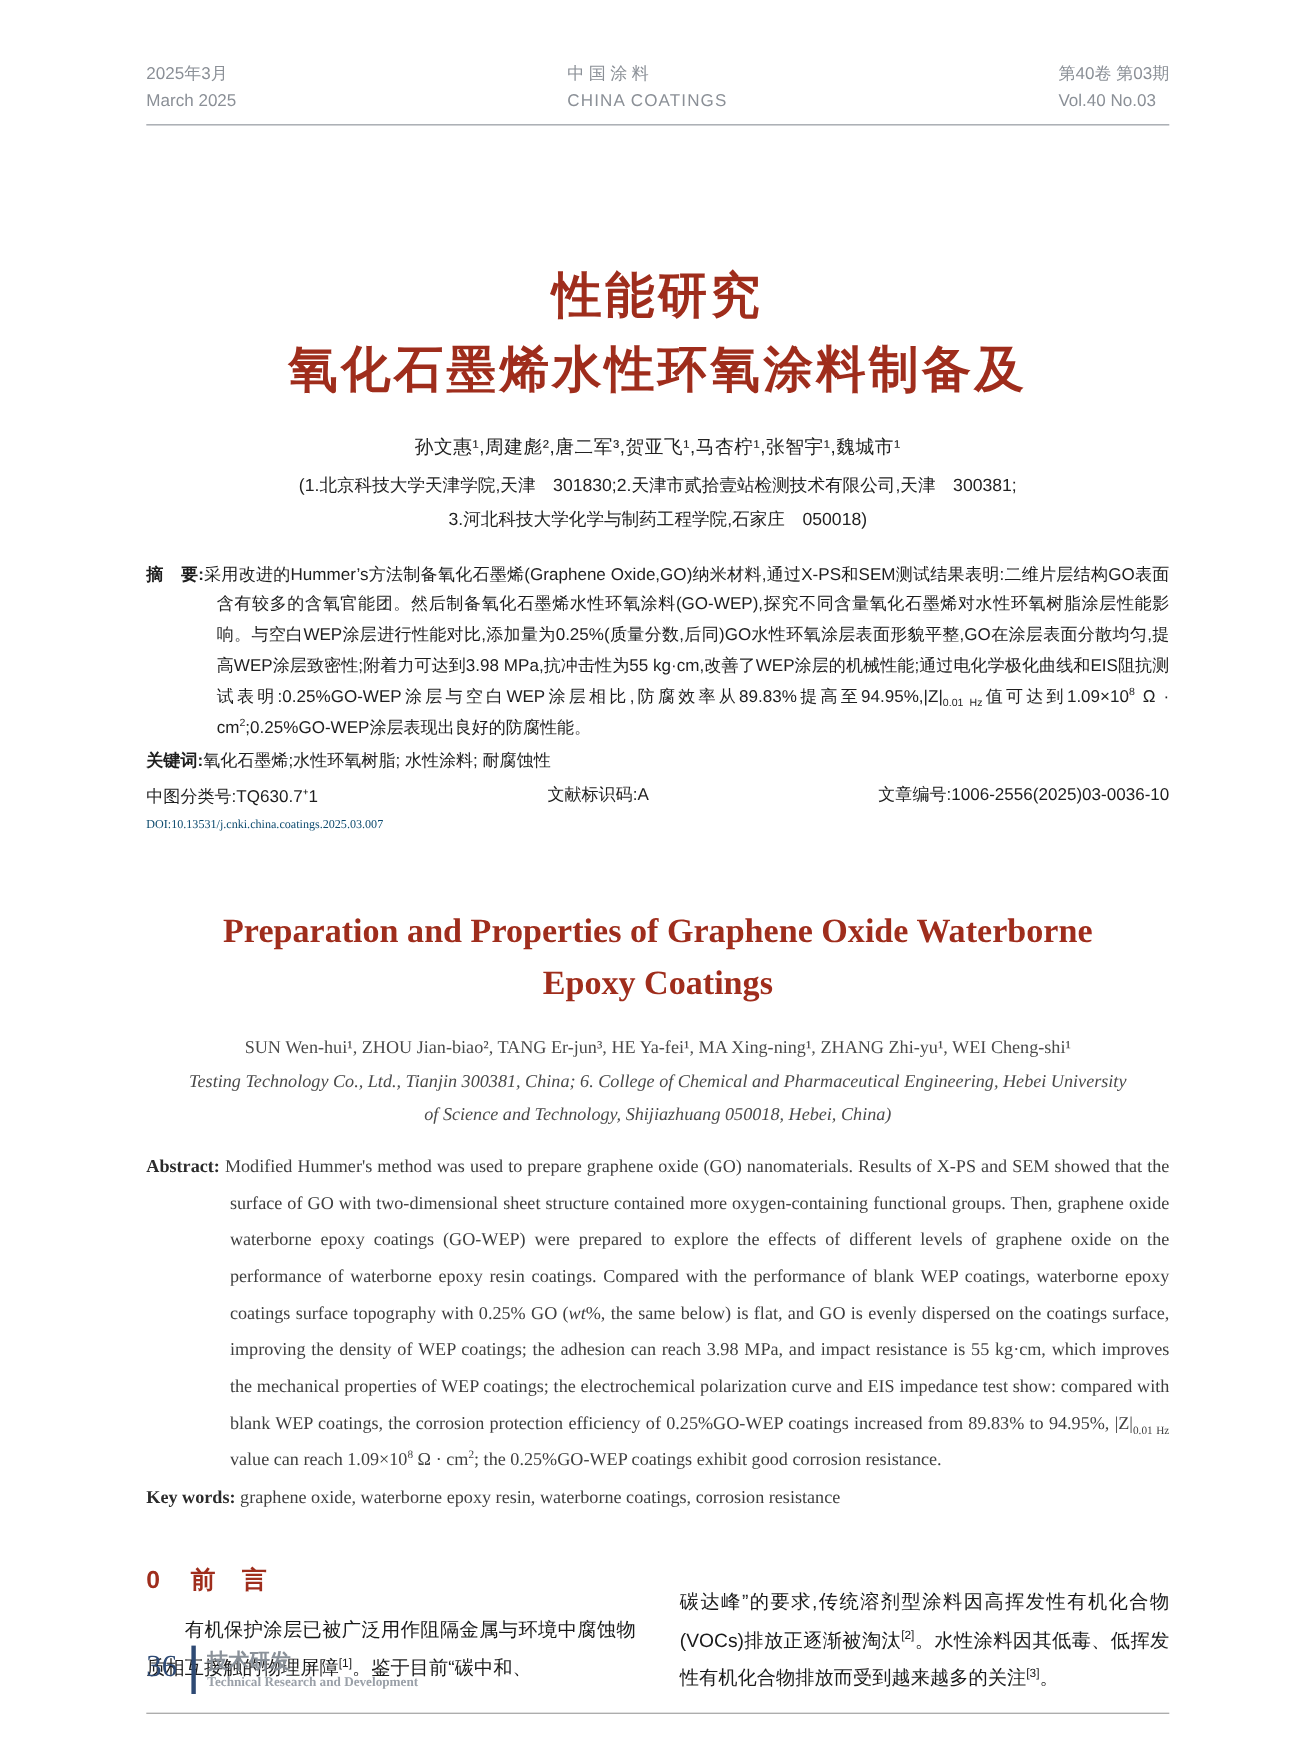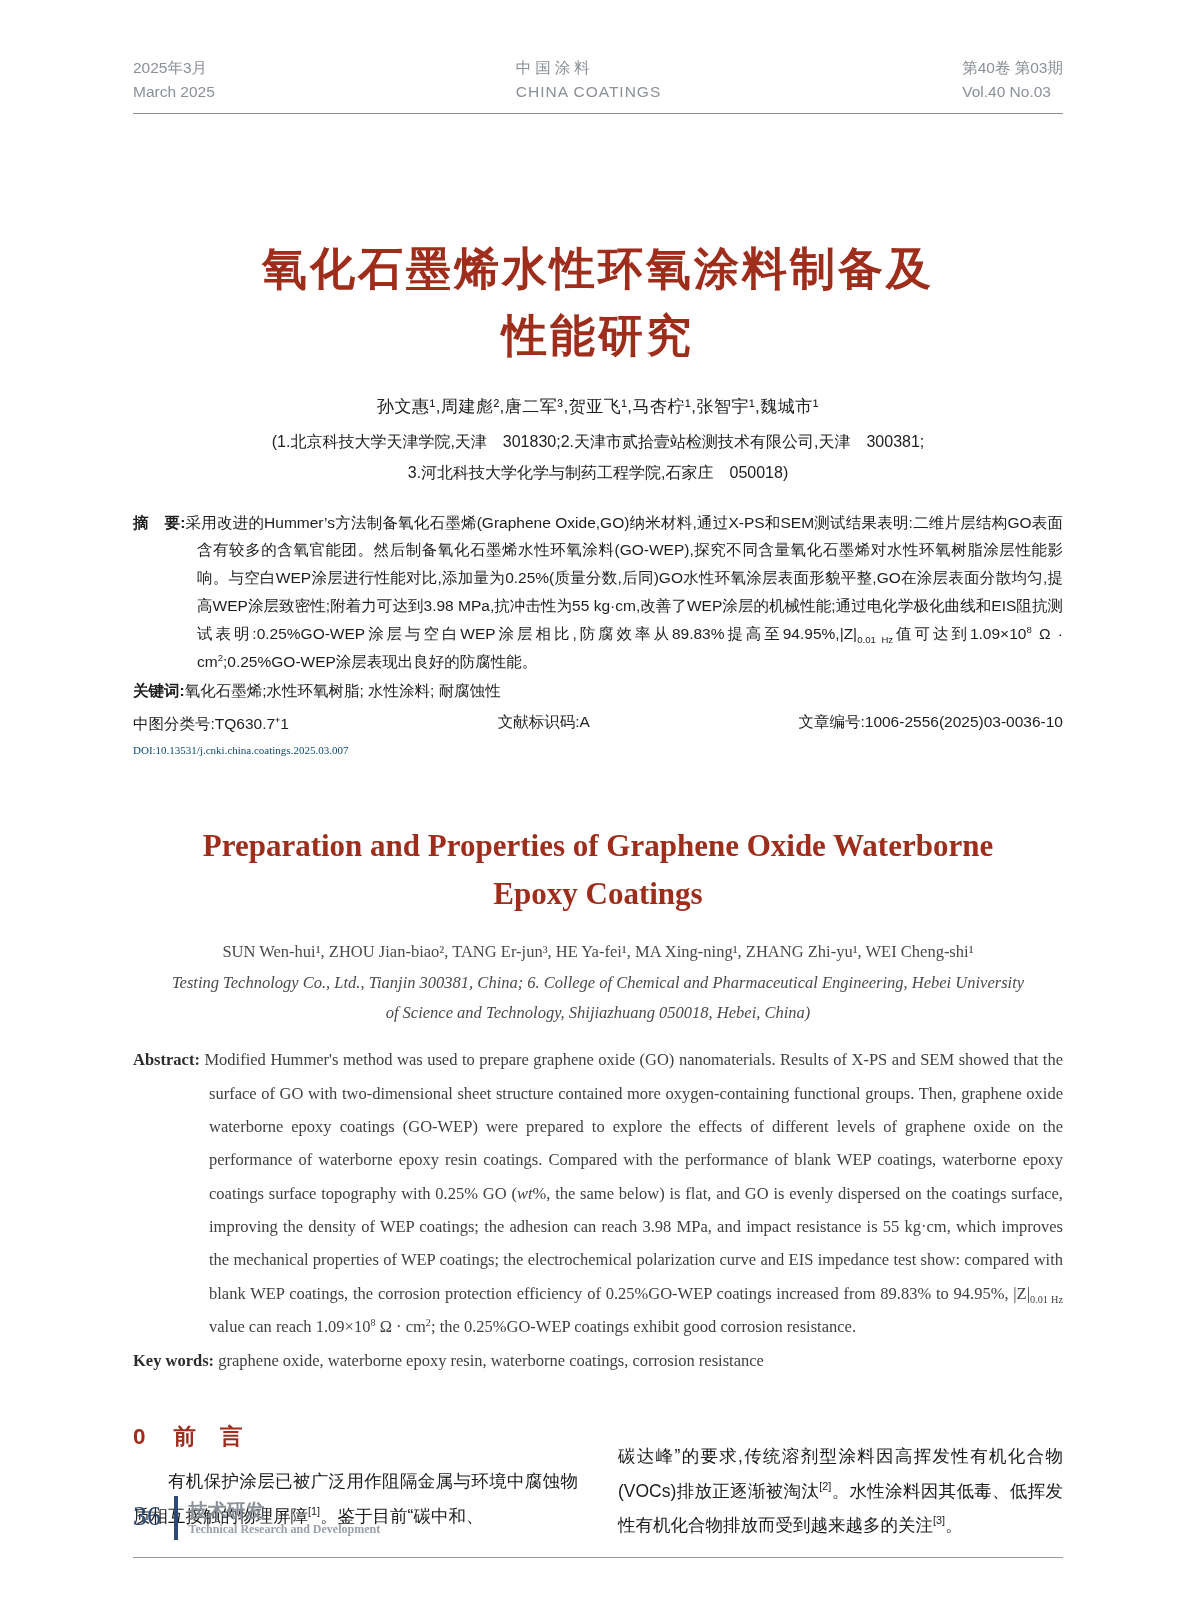--- a/index.html
+++ b/index.html
@@ -153,22 +153,22 @@
       <div>中国涂料</div>
       <div class="en">CHINA COATINGS</div>
     </div>
     <div class="hdr-right">
       <div>第40卷 第03期</div>
       <div>Vol.40  No.03</div>
     </div>
   </div>
 
   <h1 class="cn-title">
+    <div>性能研究</div>
     <div>氧化石墨烯水性环氧涂料制备及</div>
-    <div>性能研究</div>
   </h1>
 
   <div class="cn-authors">孙文惠¹,周建彪²,唐二军³,贺亚飞¹,马杏柠¹,张智宇¹,魏城市¹</div>
   <div class="cn-affil">
     <div>(1.北京科技大学天津学院,天津　301830;2.天津市贰拾壹站检测技术有限公司,天津　300381;</div>
     <div>3.河北科技大学化学与制药工程学院,石家庄　050018)</div>
   </div>
 
   <p class="cn-abstract"><span class="lbl">摘　要:</span><span>采用改进的Hummer’s方法制备氧化石墨烯(Graphene Oxide,GO)纳米材料,通过X-PS和SEM测试结果表明:二维片层结构GO表面含有较多的含氧官能团。然后制备氧化石墨烯水性环氧涂料(GO-WEP),探究不同含量氧化石墨烯对水性环氧树脂涂层性能影响。与空白WEP涂层进行性能对比,添加量为0.25%(质量分数,后同)GO水性环氧涂层表面形貌平整,GO在涂层表面分散均匀,提高WEP涂层致密性;附着力可达到3.98 MPa,抗冲击性为55 kg·cm,改善了WEP涂层的机械性能;通过电化学极化曲线和EIS阻抗测试表明:0.25%GO-WEP涂层与空白WEP涂层相比,防腐效率从89.83%提高至94.95%,|Z|</span><sub class="s">0.01 Hz</sub><span>值可达到1.09×10</span><sup class="s">8</sup><span> Ω · cm</span><sup class="s">2</sup><span>;0.25%GO-WEP涂层表现出良好的防腐性能。</span></p>
 

